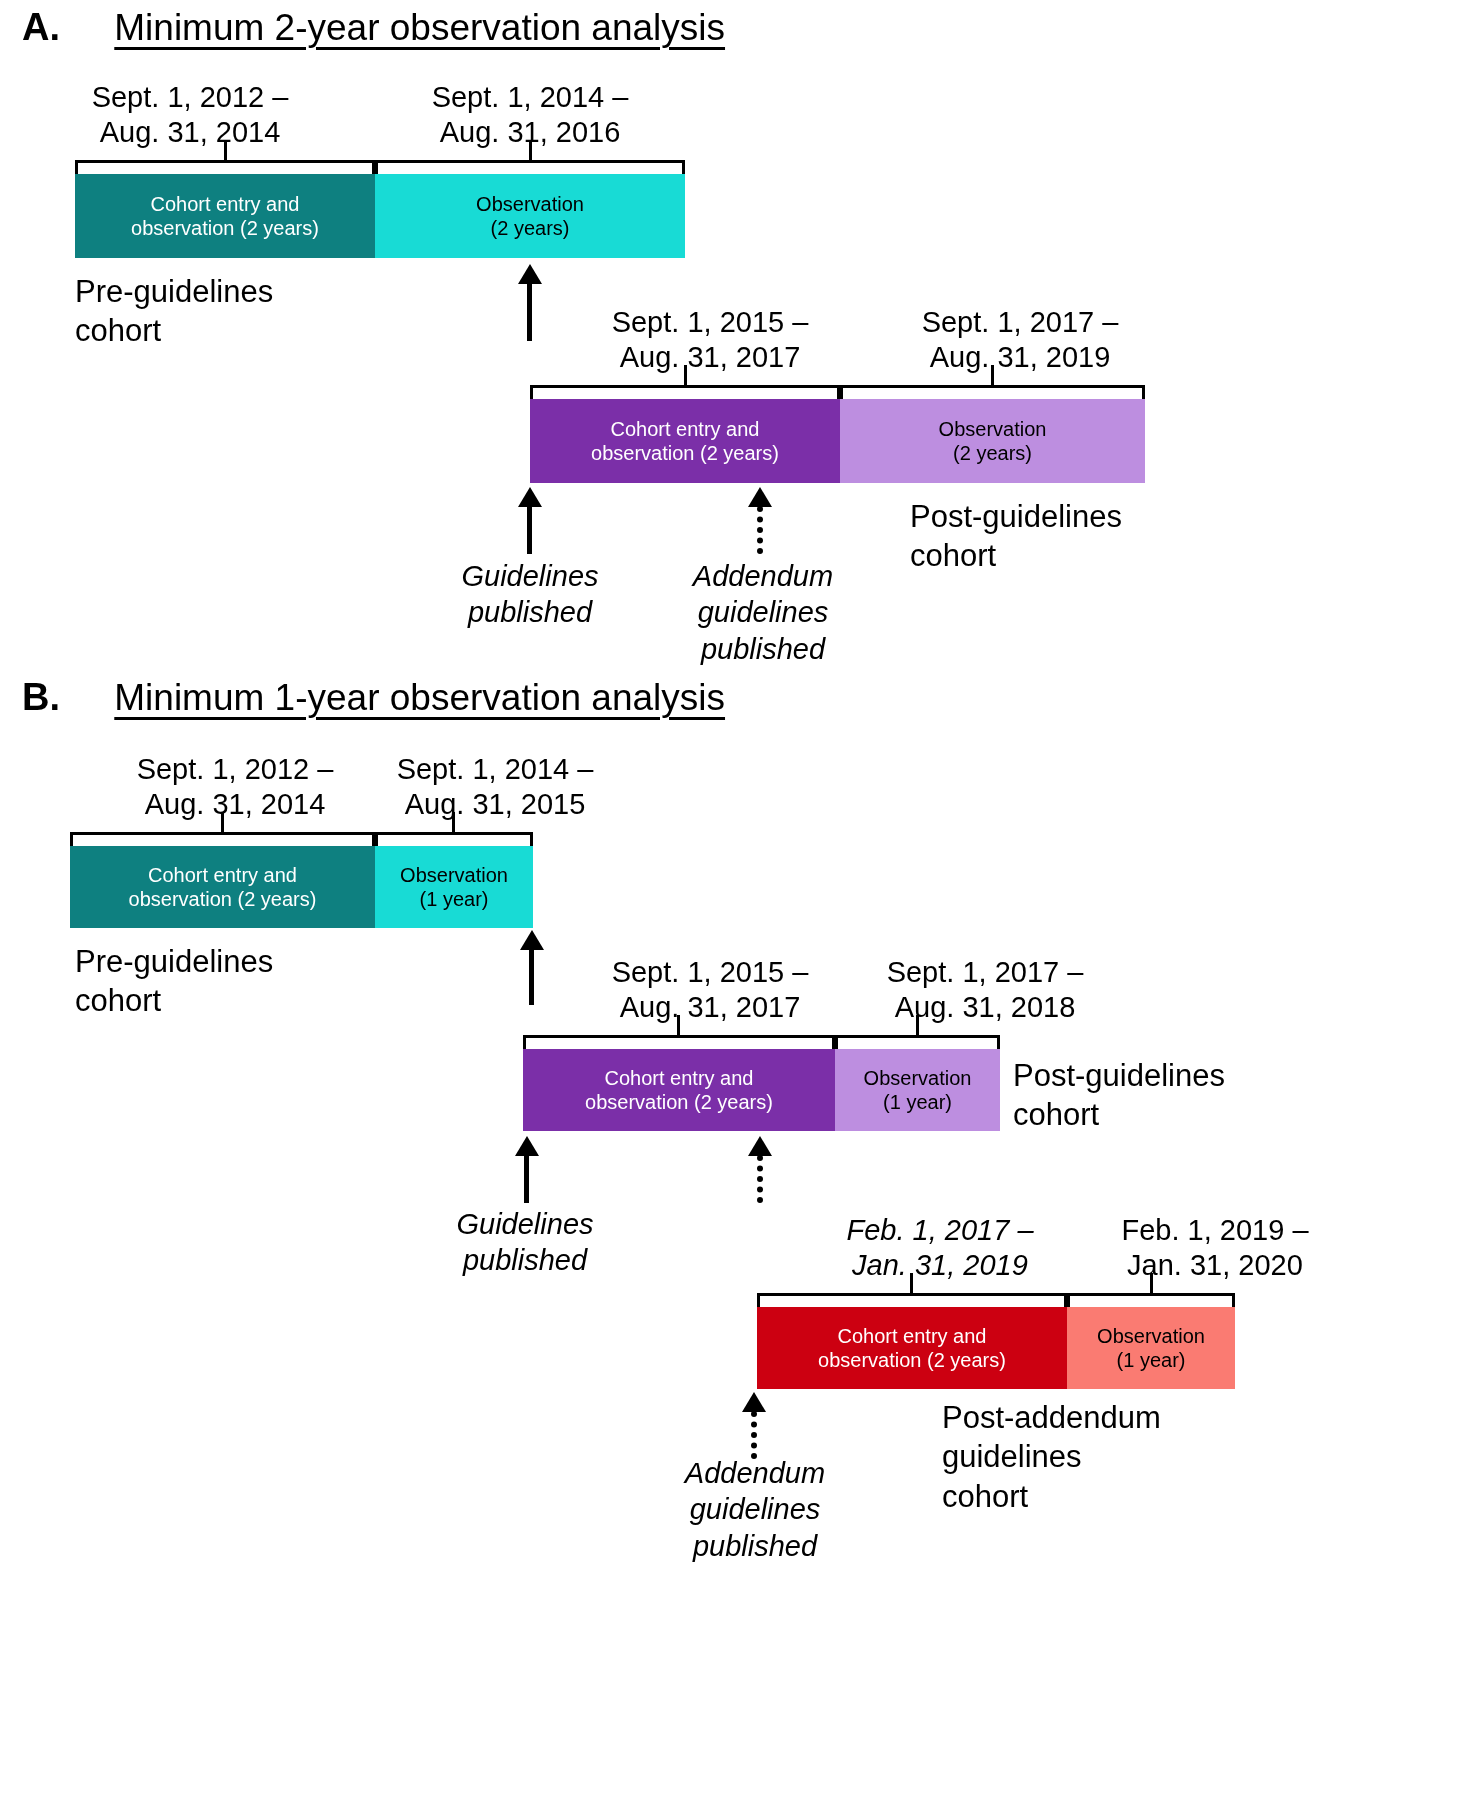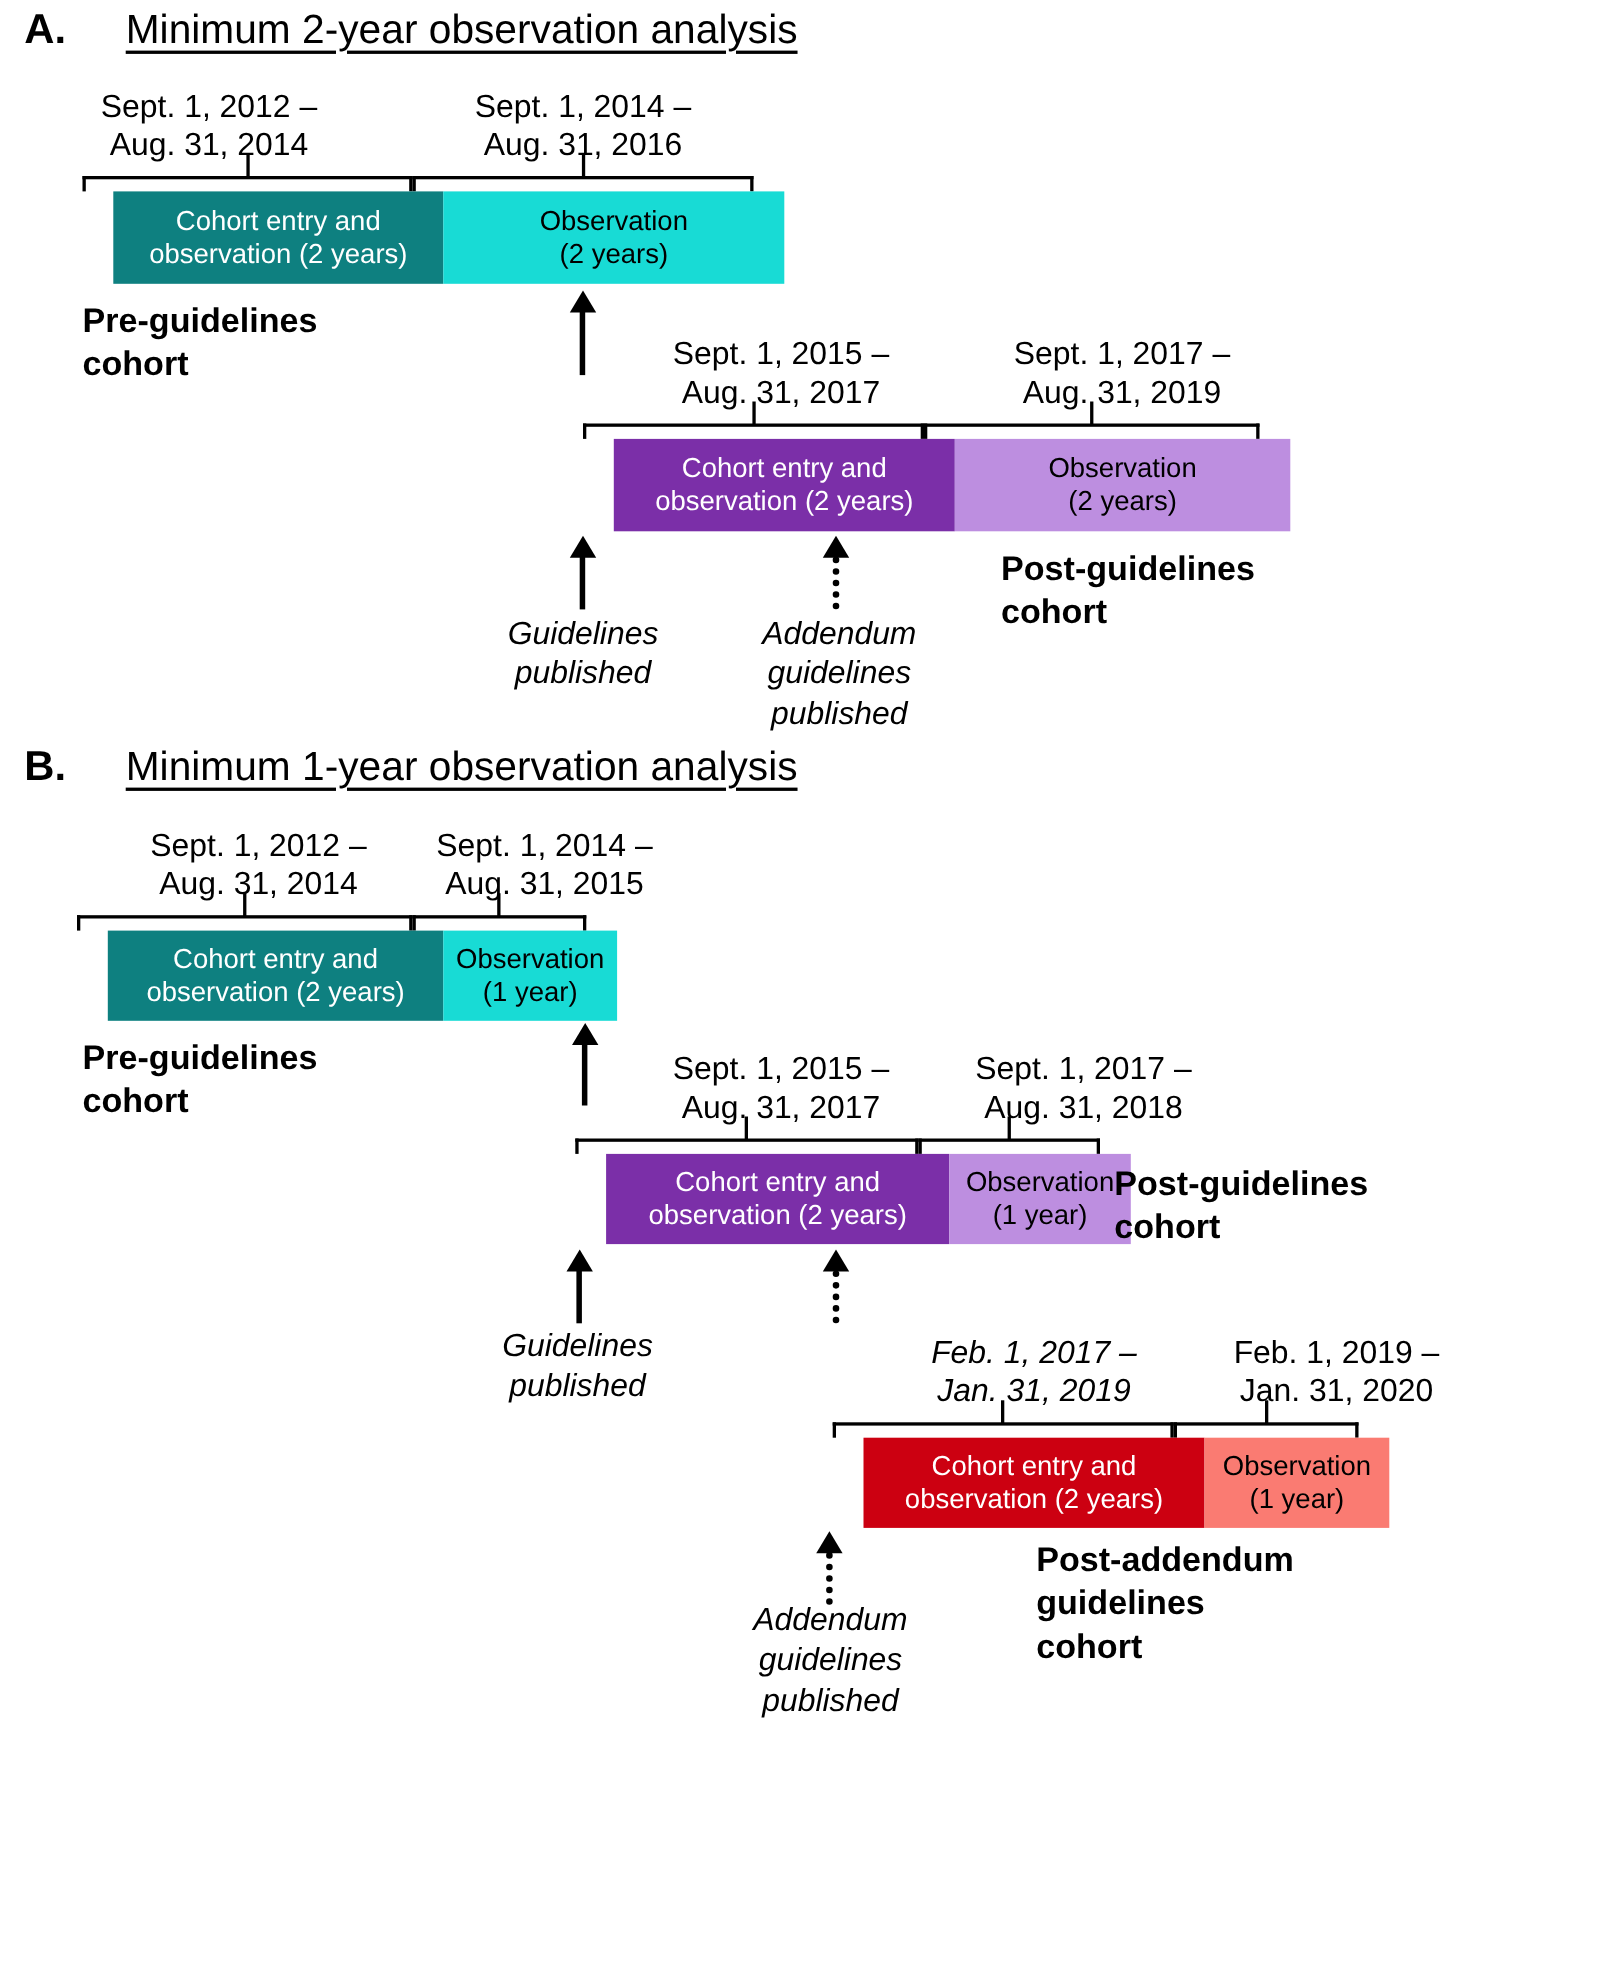--- a/index.html
+++ b/index.html
@@ -43,39 +43,38 @@
     white-space:pre-line;
   }
 
   
   .bar{
     position:absolute;
     display:flex;
     align-items:center;
     justify-content:center;
     text-align:center;
-    font-size:25px;
+    font-size:20px;
     line-height:1.2;
     box-sizing:border-box;
     padding:0 6px;
     white-space:pre-line;
-    margin-left:28px;
   }
   .bar-dark-teal{background:#0e8080;color:#ffffff;}
   .bar-cyan{background:#18dbd5;color:#000000;}
   .bar-purple{background:#7b2fa8;color:#ffffff;}
   .bar-lightpurple{background:#bd8ee0;color:#000000;}
   .bar-red{background:#cc0011;color:#ffffff;}
   .bar-lightred{background:#fa7b72;color:#000000;}
 
   
   .cohort-label{
     position:absolute;
     font-size:31px;
-    font-weight:bold;
+    font-weight:normal;
     line-height:1.27;
     white-space:pre-line;
   }
 
   
   .event-label{
     position:absolute;
     font-size:29px;
     font-style:italic;
     line-height:1.25;

